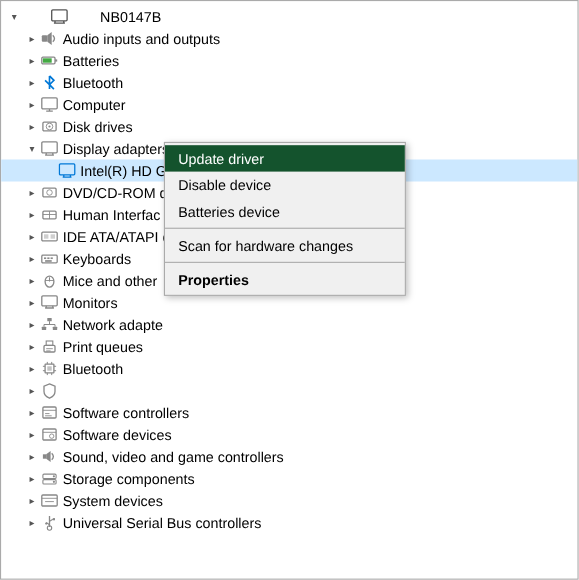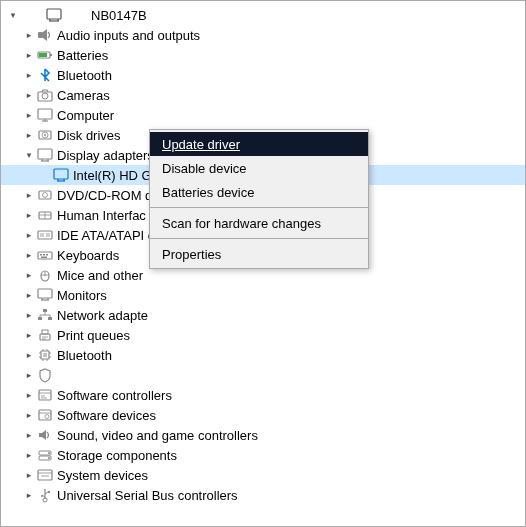--- a/index.html
+++ b/index.html
@@ -79,26 +79,25 @@
     }
     .context-menu-item {
       display: flex;
       align-items: center;
       height: 24px;
       padding: 0 12px;
       cursor: default;
       font-size: 13px;
     }
     .context-menu-item.active {
-      background: #0f172a;
+      background: #14532d;
       color: #fff;
-      text-decoration: underline;
     }
     .context-menu-item.bold {
-      font-weight: normal;
+      font-weight: bold;
     }
     .context-menu-separator {
       height: 1px;
       background: #aaa;
       margin: 3px 0;
     }
 
     
     svg { width: 16px; height: 16px; }
   </style>
@@ -148,31 +147,20 @@
     <div class="tree-item indent-1">
       <span class="expand-arrow collapsed"></span>
       <span class="item-icon">
         <svg viewBox="0 0 16 16">
             <path d="M8 2 L8 14 M8 2 L12 6 L8 10 L12 14 M8 10 L4 6" fill="none" stroke="#0078d7" stroke-width="1.5"></path>
           </svg>
       </span>
       <span class="item-label">Bluetooth</span>
     </div>
 
-    <div class="tree-item indent-1">
-      <span class="expand-arrow collapsed"></span>
-      <span class="item-icon">
-        <svg viewBox="0 0 16 16">
-            <rect x="1" y="5" width="14" height="9" rx="1" fill="none" stroke="#888" stroke-width="1.2"></rect>
-            <circle cx="8" cy="9" r="3" fill="none" stroke="#888" stroke-width="1"></circle>
-            <path d="M5 5 L6 3 L10 3 L11 5" fill="none" stroke="#888" stroke-width="1.2"></path>
-          </svg>
-      </span>
-      <span class="item-label">Cameras</span>
-    </div>
 
     <div class="tree-item indent-1">
       <span class="expand-arrow collapsed"></span>
       <span class="item-icon">
         <svg viewBox="0 0 16 16">
             <rect x="1" y="2" width="14" height="10" rx="1" fill="none" stroke="#888" stroke-width="1.2"></rect>
             <line x1="8" y1="12" x2="8" y2="14" stroke="#888" stroke-width="1.2"></line>
             <line x1="5" y1="14" x2="11" y2="14" stroke="#888" stroke-width="1.2"></line>
           </svg>
       </span>

